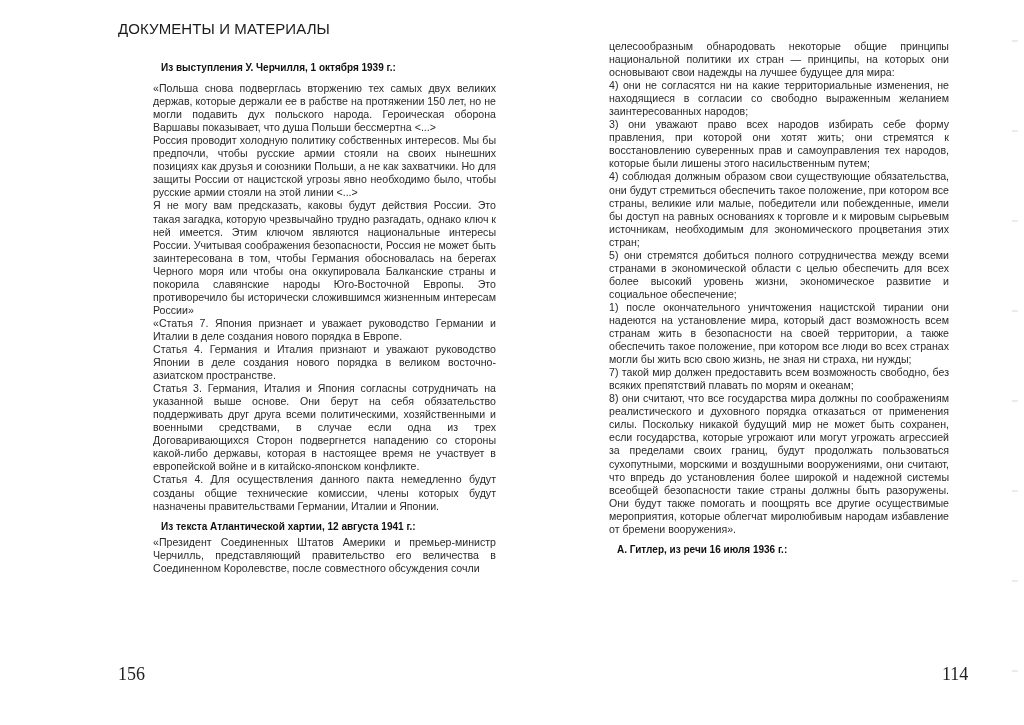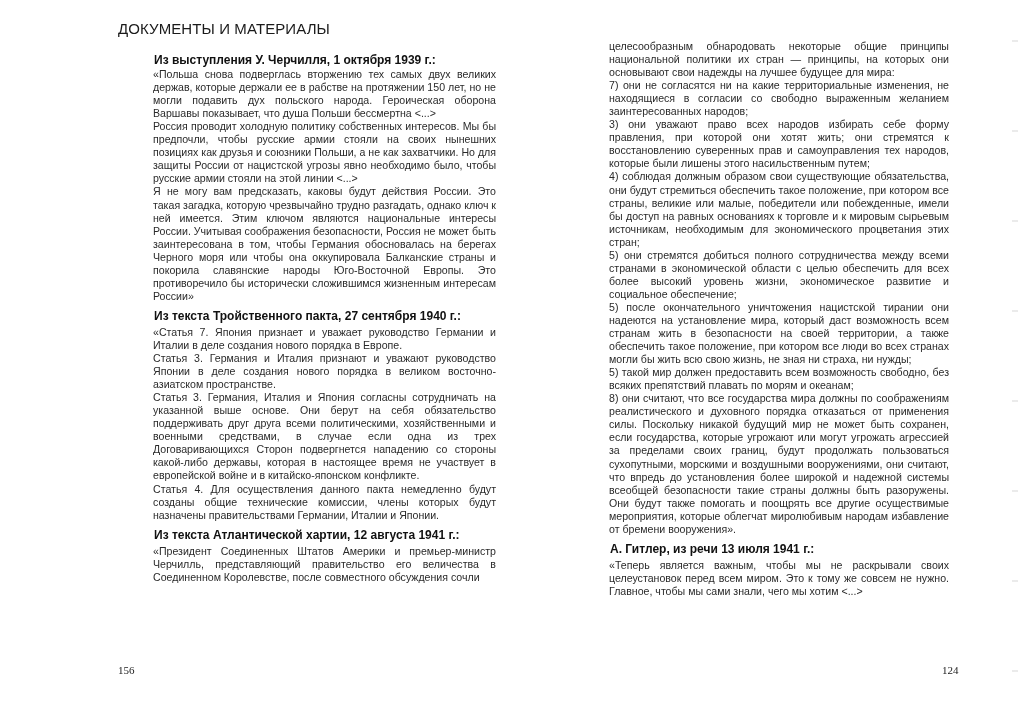--- a/index.html
+++ b/index.html
@@ -11,66 +11,64 @@
   .page-left { left:0; width:512px; }
   .page-right { left:512px; width:512px; }
   .running-head {
     position:absolute; left:118px; top:20px; font-size:15px; color:#1a1a1a; letter-spacing:0.1px;
   }
   .col {
     position:absolute; font-size:10.6px; line-height:13.05px; text-align:justify; color:#2a2a2a;
   }
   .col-left { left:153px; top:53px; width:343px; }
   .col-right { left:97px; top:40px; width:340px; }
-  .heading { font-weight:bold; font-size:12px; color:#111; margin:1px; }
+  .heading { font-weight:bold; font-size:10px; color:#111; margin:8px; }
   .heading.spaced { margin-top:7px; margin-bottom:3px; }
   .para { margin:0; }
   .folio {
-    position:absolute; top:664px; font-family:"Liberation Serif", serif; font-size:11px; color:#222;
+    position:absolute; top:664px; font-family:"Liberation Serif", serif; font-size:18px; color:#222;
   }
   .folio-left { left:118px; }
   .folio-right { left:430px; }
   .edge-marks {
     position:absolute; right:6px; top:0; width:6px; height:725px;
     background:repeating-linear-gradient(to bottom, transparent 0, transparent 40px, #ddd 40px, #ddd 42px, transparent 42px, transparent 90px);
     opacity:0.6;
   }
 </style>
 </head>
 <body>
 
 <div class="page page-left">
   <div class="running-head">ДОКУМЕНТЫ И МАТЕРИАЛЫ</div>
   <div class="col col-left">
     <p class="heading">Из выступления У. Черчилля, 1 октября 1939 г.:</p>
     <p class="para">«Польша снова подверглась вторжению тех самых двух великих держав, которые держали ее в рабстве на протяжении 150 лет, но не могли подавить дух польского народа. Героическая оборона Варшавы показывает, что душа Польши бессмертна &lt;...&gt;</p>
     <p class="para">Россия проводит холодную политику собственных интересов. Мы бы предпочли, чтобы русские армии стояли на своих нынешних позициях как друзья и союзники Польши, а не как захватчики. Но для защиты России от нацистской угрозы явно необходимо было, чтобы русские армии стояли на этой линии &lt;...&gt;</p>
     <p class="para">Я не могу вам предсказать, каковы будут действия России. Это такая загадка, которую чрезвычайно трудно разгадать, однако ключ к ней имеется. Этим ключом являются национальные интересы России. Учитывая соображения безопасности, Россия не может быть заинтересована в том, чтобы Германия обосновалась на берегах Черного моря или чтобы она оккупировала Балканские страны и покорила славянские народы Юго-Восточной Европы. Это противоречило бы исторически сложившимся жизненным интересам России»</p>
 
-    <p class="heading spaced">Из текста Тройственного пакта, 27 сентября 1940 г.:</p>
     <p class="para">«Статья 7. Япония признает и уважает руководство Германии и Италии в деле создания нового порядка в Европе.</p>
-    <p class="para">Статья 3. Германия и Италия признают и уважают руководство Японии в деле создания нового порядка в великом восточно-азиатском пространстве.</p>
+    <p class="para">Статья 4. Германия и Италия признают и уважают руководство Японии в деле создания нового порядка в великом восточно-азиатском пространстве.</p>
     <p class="para">Статья 3. Германия, Италия и Япония согласны сотрудничать на указанной выше основе. Они берут на себя обязательство поддерживать друг друга всеми политическими, хозяйственными и военными средствами, в случае если одна из трех Договаривающихся Сторон подвергнется нападению со стороны какой-либо державы, которая в настоящее время не участвует в европейской войне и в китайско-японском конфликте.</p>
     <p class="para">Статья 4. Для осуществления данного пакта немедленно будут созданы общие технические комиссии, члены которых будут назначены правительствами Германии, Италии и Японии.</p>
 
     <p class="heading spaced">Из текста Атлантической хартии, 12 августа 1941 г.:</p>
     <p class="para">«Президент Соединенных Штатов Америки и премьер-министр Черчилль, представляющий правительство его величества в Соединенном Королевстве, после совместного обсуждения сочли</p>
   </div>
   <div class="folio folio-left">156</div>
 </div>
 
 <div class="page page-right">
   <div class="col col-right">
     <p class="para">целесообразным обнародовать некоторые общие принципы национальной политики их стран — принципы, на которых они основывают свои надежды на лучшее будущее для мира:</p>
-    <p class="para">7) они не согласятся ни на какие территориальные изменения, не находящиеся в согласии со свободно выраженным желанием заинтересованных народов;</p>
+    <p class="para">4) они не согласятся ни на какие территориальные изменения, не находящиеся в согласии со свободно выраженным желанием заинтересованных народов;</p>
     <p class="para">3) они уважают право всех народов избирать себе форму правления, при которой они хотят жить; они стремятся к восстановлению суверенных прав и самоуправления тех народов, которые были лишены этого насильственным путем;</p>
     <p class="para">4) соблюдая должным образом свои существующие обязательства, они будут стремиться обеспечить такое положение, при котором все страны, великие или малые, победители или побежденные, имели бы доступ на равных основаниях к торговле и к мировым сырьевым источникам, необходимым для экономического процветания этих стран;</p>
     <p class="para">5) они стремятся добиться полного сотрудничества между всеми странами в экономической области с целью обеспечить для всех более высокий уровень жизни, экономическое развитие и социальное обеспечение;</p>
-    <p class="para">5) после окончательного уничтожения нацистской тирании они надеются на установление мира, который даст возможность всем странам жить в безопасности на своей территории, а также обеспечить такое положение, при котором все люди во всех странах могли бы жить всю свою жизнь, не зная ни страха, ни нужды;</p>
-    <p class="para">5) такой мир должен предоставить всем возможность свободно, без всяких препятствий плавать по морям и океанам;</p>
+    <p class="para">1) после окончательного уничтожения нацистской тирании они надеются на установление мира, который даст возможность всем странам жить в безопасности на своей территории, а также обеспечить такое положение, при котором все люди во всех странах могли бы жить всю свою жизнь, не зная ни страха, ни нужды;</p>
+    <p class="para">7) такой мир должен предоставить всем возможность свободно, без всяких препятствий плавать по морям и океанам;</p>
     <p class="para">8) они считают, что все государства мира должны по соображениям реалистического и духовного порядка отказаться от применения силы. Поскольку никакой будущий мир не может быть сохранен, если государства, которые угрожают или могут угрожать агрессией за пределами своих границ, будут продолжать пользоваться сухопутными, морскими и воздушными вооружениями, они считают, что впредь до установления более широкой и надежной системы всеобщей безопасности такие страны должны быть разоружены. Они будут также помогать и поощрять все другие осуществимые мероприятия, которые облегчат миролюбивым народам избавление от бремени вооружения».</p>
 
-    <p class="heading spaced">А. Гитлер, из речи 13 июля 1941 г.:</p>
-    <p class="para">«Теперь является важным, чтобы мы не раскрывали своих целеустановок перед всем миром. Это к тому же совсем не нужно. Главное, чтобы мы сами знали, чего мы хотим &lt;...&gt;</p>
+    <p class="heading spaced">А. Гитлер, из речи 16 июля 1936 г.:</p>
   </div>
-  <div class="folio folio-right">124</div>
+  <div class="folio folio-right">114</div>
   <div class="edge-marks"></div>
 </div>
 
 </body></html>

